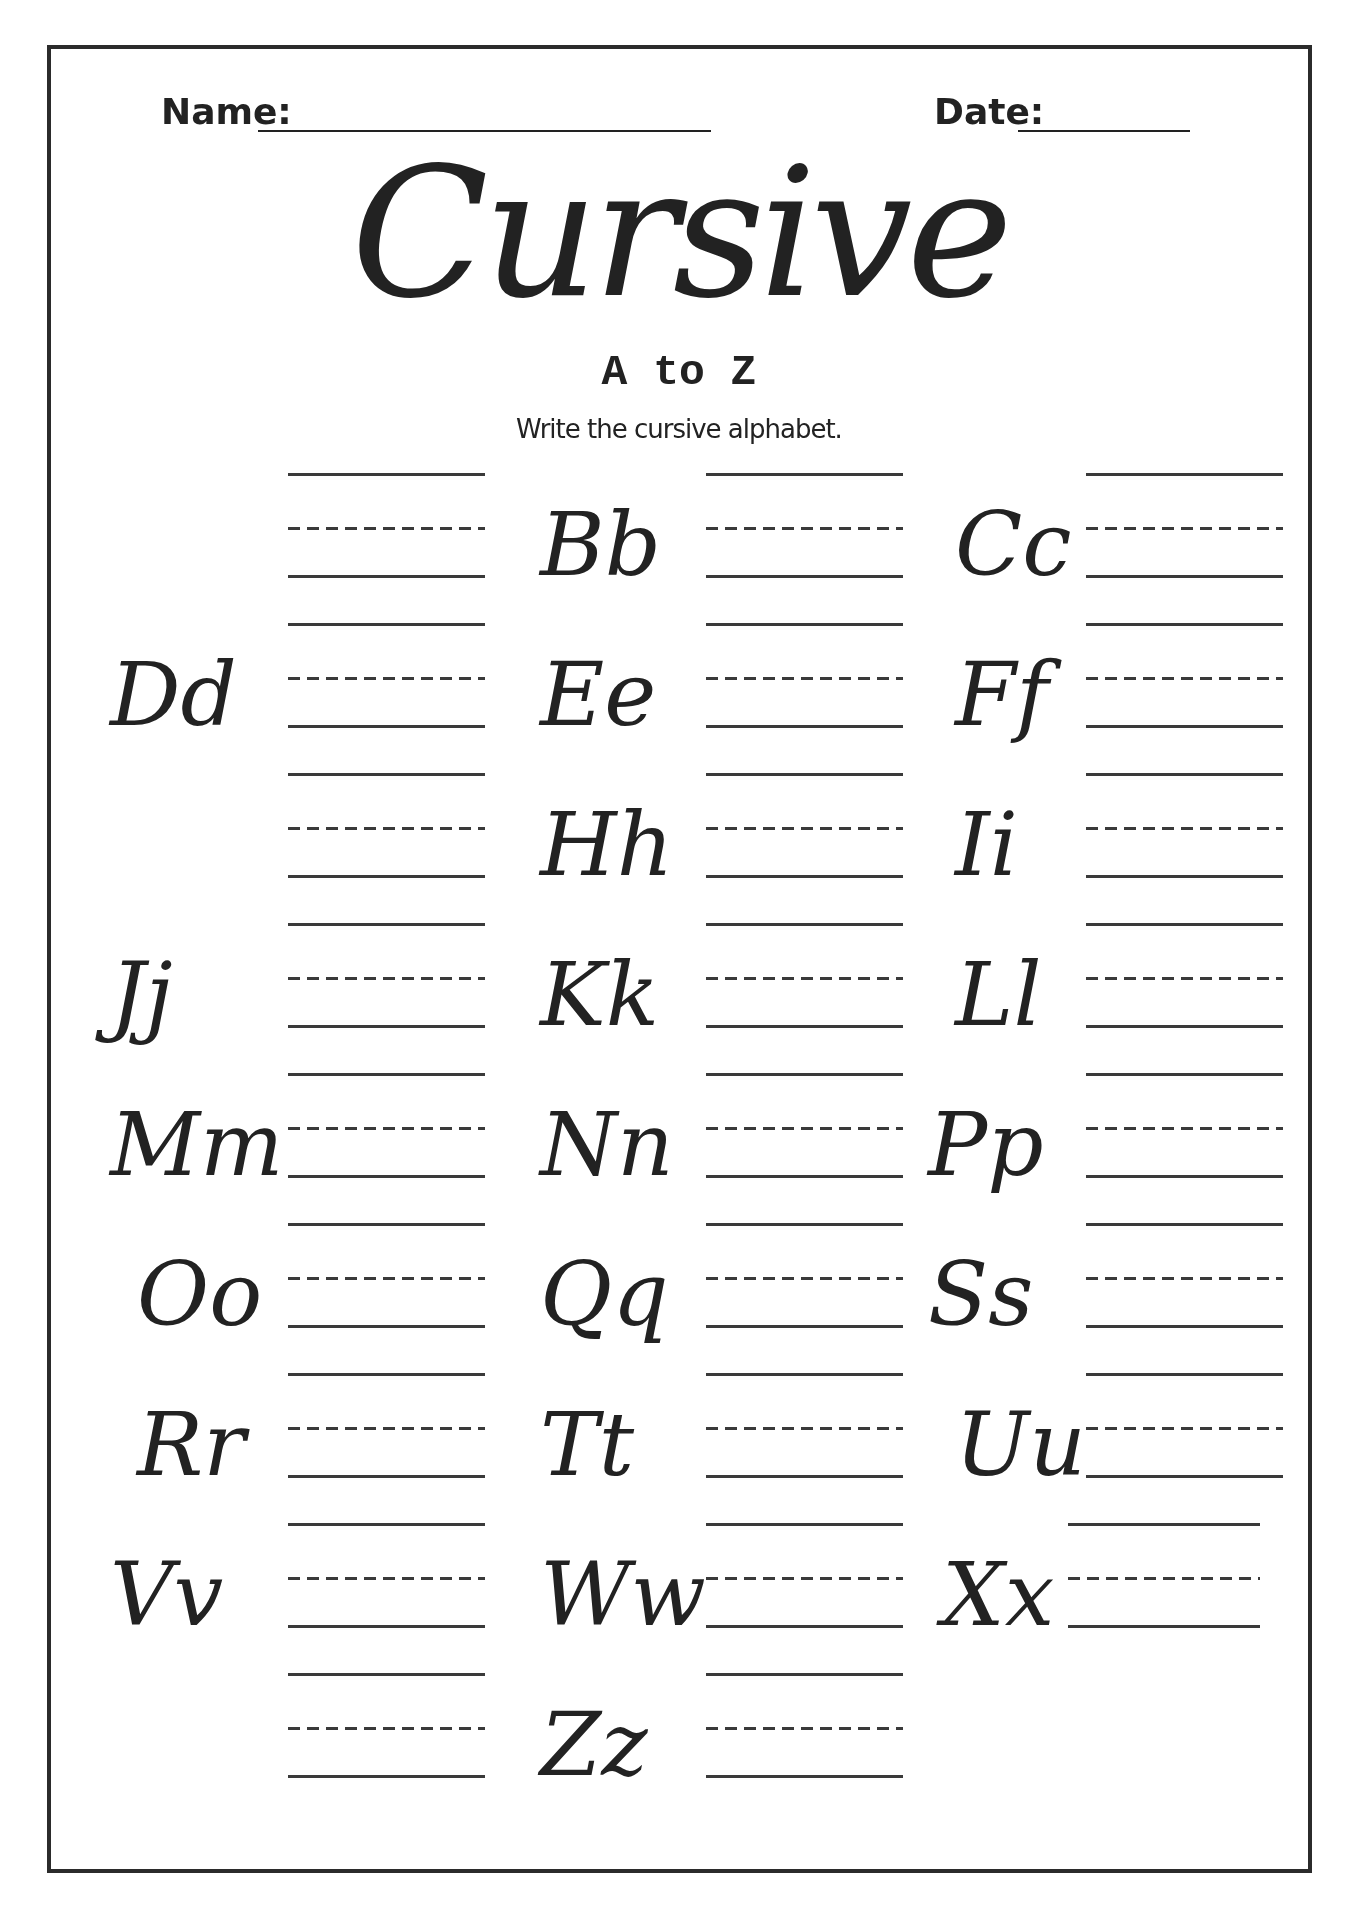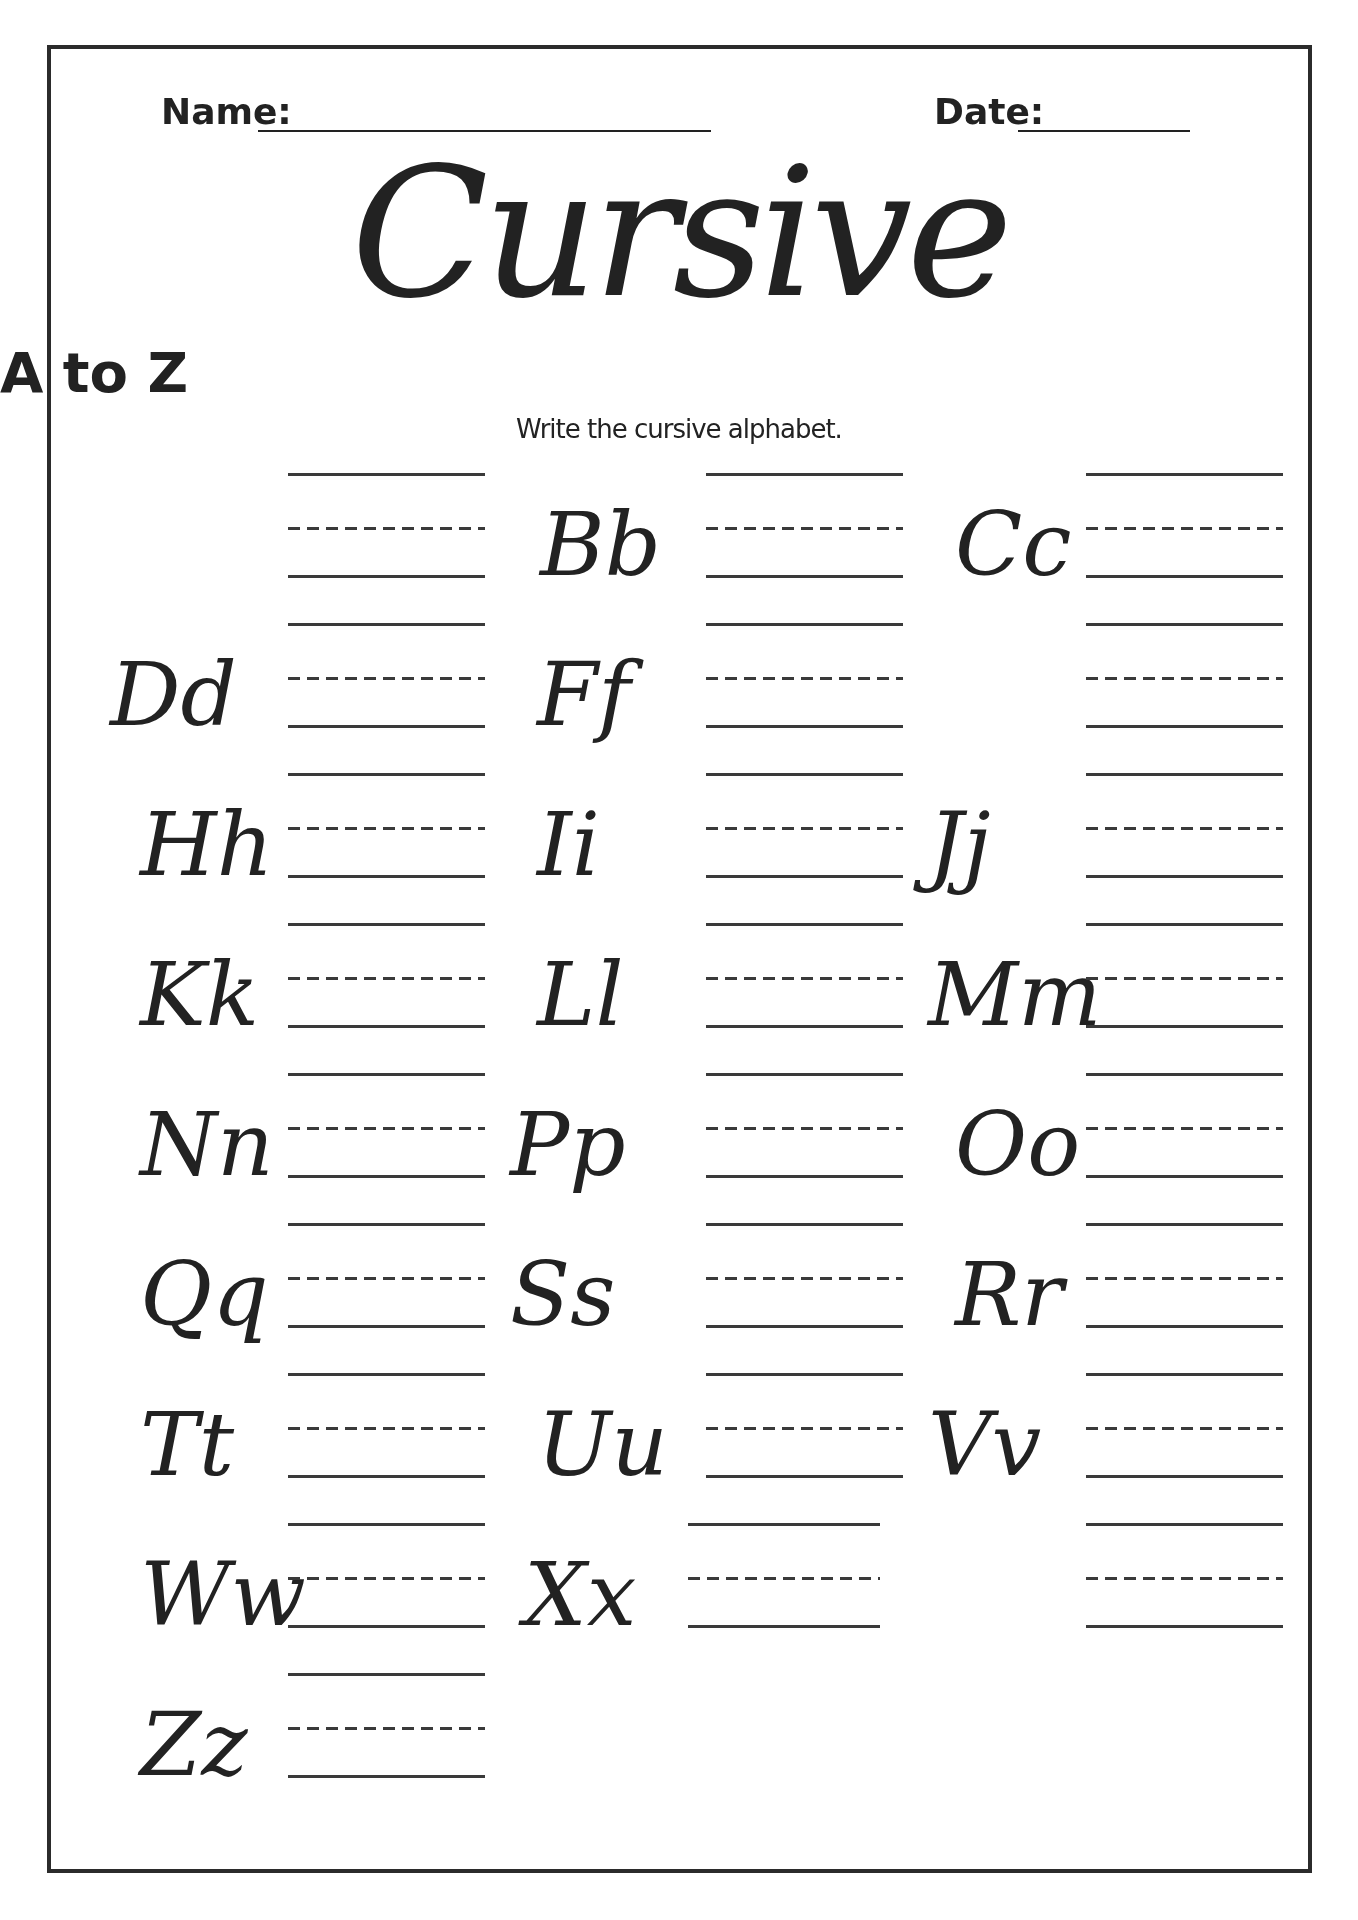--- a/index.html
+++ b/index.html
@@ -43,23 +43,25 @@
     text-align:center;
     font-family:"DejaVu Serif","Liberation Serif",serif;
     font-style:italic; font-weight:normal;
     font-size:180px; line-height:210px;
     letter-spacing:-6px;
     color:var(--ink,#222222);
     white-space:nowrap;
   }
   .subtitle {
     position:absolute; left:0; top:344px; width:100%;
-    font-size:56px; line-height:58px; font-weight:bold;
+    text-align:center;
+    font-size:43px; line-height:58px; font-weight:bold;
     letter-spacing:0px;
     color:var(--ink,#222222);
+    font-family:Liberation Mono, monospace;
   }
   .instruction {
     position:absolute; left:0; top:414px; width:100%;
     text-align:center;
     font-size:26px; line-height:30px; font-weight:500;
     letter-spacing:-1px;
     color:var(--ink,#222222);
   }
   
   .grid {
@@ -140,20 +142,28 @@
     </div>
 
     <div class="cell c1">
       <span class="letter">Dd</span>
       <div class="lines">
         <div class="ln t"></div>
         <div class="ln mid"></div>
         <div class="ln base"></div>
       </div>
     </div>
+    <div class="cell c2">
+      <span class="letter">Ee</span>
+      <div class="lines">
+        <div class="ln t"></div>
+        <div class="ln mid"></div>
+        <div class="ln base"></div>
+      </div>
+    </div>
     <div class="cell c3">
       <span class="letter">Ff</span>
       <div class="lines">
         <div class="ln t"></div>
         <div class="ln mid"></div>
         <div class="ln base"></div>
       </div>
     </div>
 
     <div class="cell c1">

